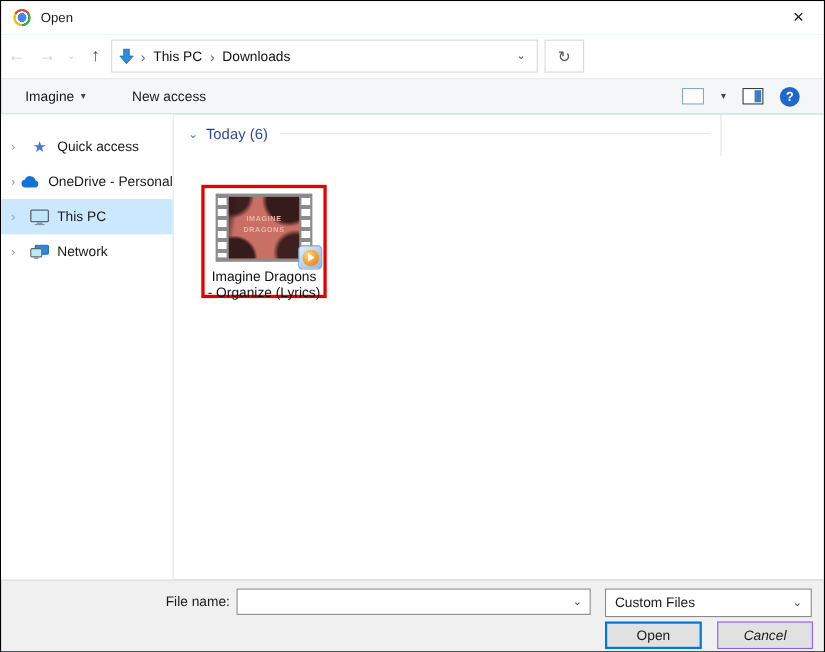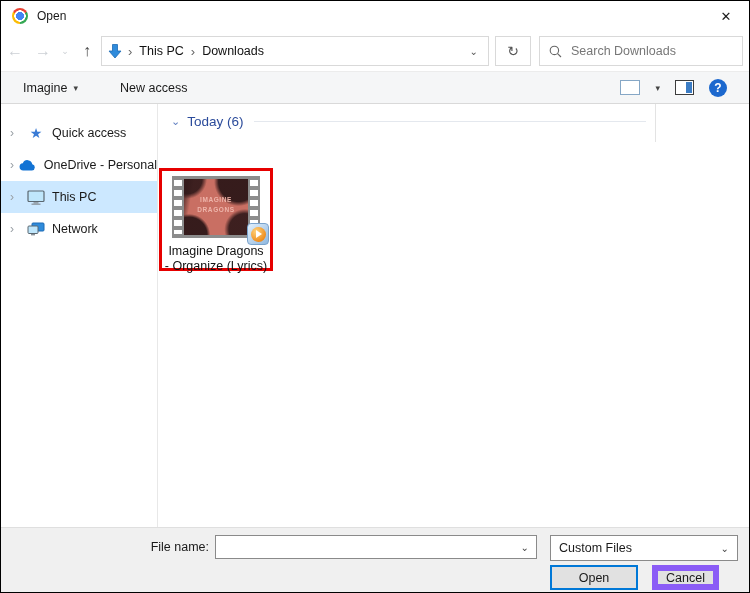--- a/index.html
+++ b/index.html
@@ -56,21 +56,21 @@
   .side-icon { width:22px; display:flex; justify-content:center; align-items:center; flex:none; }
   .side-label { margin-left:5px; white-space:nowrap; }
   .star-glyph { color:#3a7bd5; font-size:14px; }
 
   .group-header { position:absolute; left:170px; top:10px; width:475px; display:flex; align-items:center; }
   .group-chevron { color:#5f7ec0; font-size:11px; margin-right:7px; }
   .group-title { color:#2b4b9b; font-size:13.5px; }
   .group-line { flex:1; height:1px; background:#e4e8ee; margin-left:10px; }
   .pane-sep { position:absolute; left:654px; top:0; width:1px; height:38px; background:#e3e3e3; }
 
-  .file-tile { position:absolute; left:158px; top:64px; width:114px; height:103px; border:3px solid #e60000; display:flex; flex-direction:column; align-items:center; padding-top:5px; cursor:pointer; }
+  .file-tile { position:absolute; left:182px; top:64px; width:114px; height:103px; border:3px solid #e60000; display:flex; flex-direction:column; align-items:center; padding-top:5px; cursor:pointer; }
   .film { position:relative; width:88px; height:62px; background:#8c8c8c; padding:3px 12px; flex:none; }
   .sprockets { position:absolute; top:4px; bottom:4px; width:8px; background:repeating-linear-gradient(to bottom, #fff 0 6px, #8c8c8c 6px 10px); }
   .sprockets.left { left:2px; } .sprockets.right { right:2px; }
   .thumb { position:relative; width:100%; height:100%; overflow:hidden;
     background:
       radial-gradient(circle at 8% 100%, rgba(46,23,24,.95) 0 22%, rgba(0,0,0,0) 26%),
       radial-gradient(circle at 95% 90%, rgba(46,23,24,.9) 0 20%, rgba(0,0,0,0) 26%),
       radial-gradient(circle at 85% 5%, rgba(46,23,24,.95) 0 26%, rgba(0,0,0,0) 32%),
       radial-gradient(circle at 5% 0%, rgba(46,23,24,.9) 0 18%, rgba(0,0,0,0) 24%),
       linear-gradient(100deg, rgba(46,23,24,.55) 0 6%, rgba(0,0,0,0) 14%),
@@ -86,21 +86,21 @@
   
   .footer { position:relative; height:66px; background:#f0f0f0; border-top:1px solid #dfdfdf; }
   .fn-label { position:absolute; left:108px; top:12px; width:100px; text-align:right; }
   .fn-combo { position:absolute; left:214px; top:7px; width:322px; height:24px; border:1px solid #8a8a8a; background:#fff; }
   .fn-combo input { width:100%; height:100%; border:none; outline:none; padding:0 22px 0 6px; font-family:inherit; font-size:12.5px; background:transparent; }
   .combo-caret { position:absolute; right:7px; top:6px; font-size:10px; color:#444; pointer-events:none; }
   .type-select { position:absolute; left:549px; top:7px; width:188px; height:25px; border:1px solid #8a8a8a; background:#fff; display:flex; align-items:center; padding:12px 8px; cursor:pointer; }
   .type-select .caret { margin-left:auto; font-size:10px; color:#444; }
   .btn { position:absolute; top:37px; height:25px; background:#e1e1e1; display:flex; align-items:center; justify-content:center; font-size:12.5px; cursor:pointer; }
   .open-btn { left:549px; width:88px; border:2px solid #0078d7; }
-  .cancel-btn { left:651px; width:67px; border:6px solid #8b5cf6; }
+  .cancel-btn { left:651px; width:87px; border:1px solid #8b5cf6;font-style:italic; }
 </style>
 </head>
 <body>
 
 <div class="dialog">
 
   <div class="titlebar">
     <span class="chrome-icon"></span>
     <span class="win-title">Open</span>
     <span class="close-btn">✕</span>
@@ -118,27 +118,20 @@
           <path d="M4.5 0.5 h5 v6.5 h3.5 L7 14 L1 7 h3.5 z" fill="#2f8bdb" stroke="#1c6bb5" stroke-width="0.8"></path>
         </svg>
       <span class="crumb-sep">›</span>
       <span class="crumb">This PC</span>
       <span class="crumb-sep">›</span>
       <span class="crumb">Downloads</span>
       <span class="addr-spacer"></span>
       <span class="addr-caret">⌄</span>
     </div>
     <div class="refresh-btn">↻</div>
-    <div class="search-box">
-      <svg width="13" height="13" viewBox="0 0 13 13">
-          <circle cx="5.4" cy="5.4" r="4.2" fill="none" stroke="#666" stroke-width="1.1"></circle>
-          <line x1="8.6" y1="8.6" x2="12" y2="12" stroke="#666" stroke-width="1.1"></line>
-        </svg>
-      <input type="text" placeholder="Search Downloads" style="">
-    </div>
   </div>
 
   <div class="toolbar">
     <div class="tool-item">
       <span>Imagine</span>
       <span class="organize-caret">▾</span>
     </div>
     <div class="tool-item newfolder">
       <span>New access</span>
     </div>

